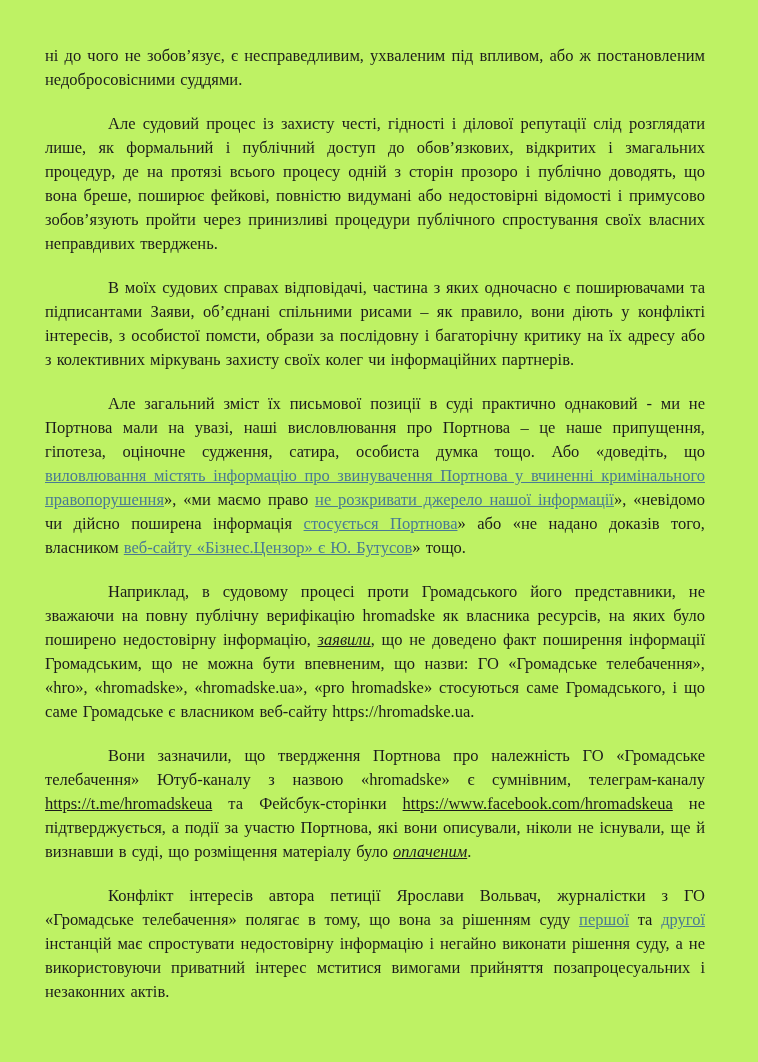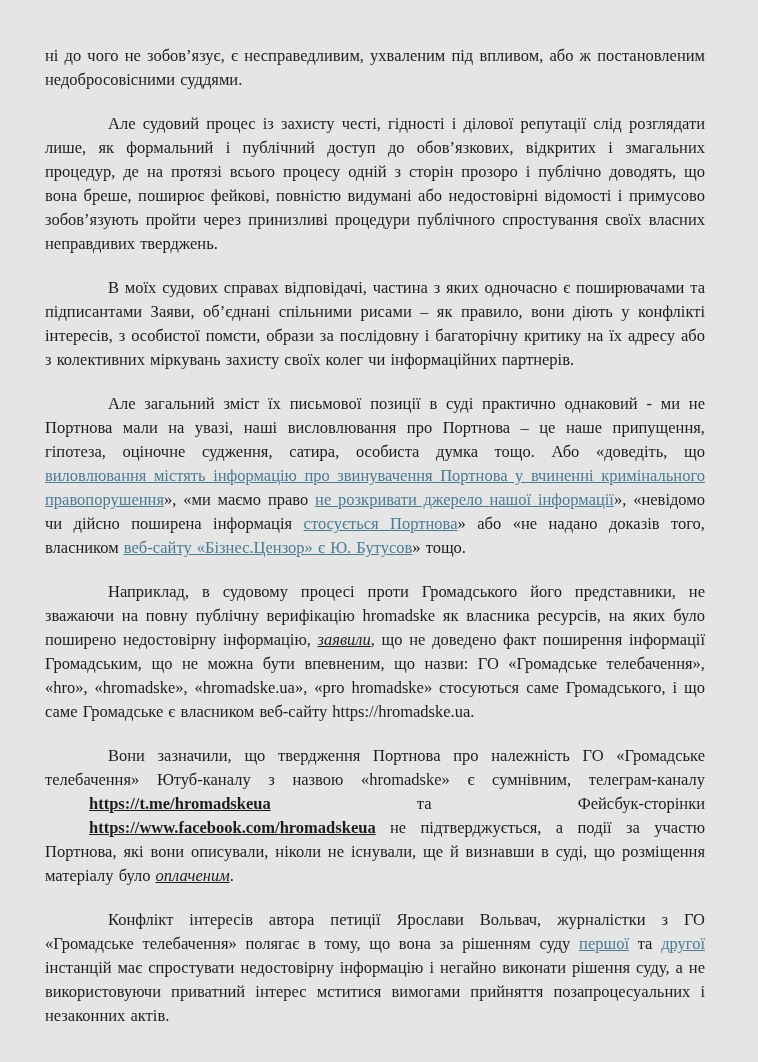--- a/index.html
+++ b/index.html
@@ -37,30 +37,29 @@
     color: var(--link-color, #4a7a94);
     text-decoration: underline;
     text-decoration-color: var(--link-color, #4a7a94);
     cursor: pointer;
   }
   .run-underline {
     text-decoration: underline;
     font-style: italic;
   }
   .run-bold-underline {
-    font-weight: bold;
+    font-weight: normal;
     text-decoration: underline;
     cursor: pointer;
-    margin-left: 44px;
   }
 </style>
 </head>
 <body>
 
-<div class="doc-page" style="background: #e5e5e5; color: rgb(28, 28, 28);">
+<div class="doc-page" style="background: #bef264; color: rgb(28, 28, 28);">
   <div class="doc-body" id="doc-body">
       <p class="para no-indent"><span class="run-plain">ні до чого не зобов’язує, є несправедливим, ухваленим під впливом, або ж постановленим недобросовісними суддями.</span></p>
       <p class="para"><span class="run-plain">Але судовий процес із захисту честі, гідності і ділової репутації слід розглядати лише, як формальний і публічний доступ до обов’язкових, відкритих і змагальних процедур, де на протязі всього процесу одній з сторін прозоро і публічно доводять, що вона бреше, поширює фейкові, повністю видумані або недостовірні відомості і примусово зобов’язують пройти через принизливі процедури публічного спростування своїх власних неправдивих тверджень.</span></p>
       <p class="para"><span class="run-plain">В моїх судових справах відповідачі, частина з яких одночасно є поширювачами та підписантами Заяви, об’єднані спільними рисами – як правило, вони діють у конфлікті інтересів, з особистої помсти, образи за послідовну і багаторічну критику на їх адресу або з колективних міркувань захисту своїх колег чи інформаційних партнерів.</span></p>
       <p class="para"><span class="run-plain">Але загальний зміст їх письмової позиції в суді практично однаковий - ми не Портнова мали на увазі, наші висловлювання про Портнова – це наше припущення, гіпотеза, оціночне судження, сатира, особиста думка тощо. Або «доведіть, що </span><span class="run-link">виловлювання містять інформацію про звинувачення Портнова у вчиненні кримінального правопорушення</span><span class="run-plain">», «ми маємо право </span><span class="run-link">не розкривати джерело нашої інформації</span><span class="run-plain">», «невідомо чи дійсно поширена інформація </span><span class="run-link">стосується Портнова</span><span class="run-plain">» або «не надано доказів того, власником </span><span class="run-link">веб-сайту «Бізнес.Цензор» є Ю. Бутусов</span><span class="run-plain">» тощо.</span></p>
       <p class="para"><span class="run-plain">Наприклад, в судовому процесі проти Громадського його представники, не зважаючи на повну публічну верифікацію hromadske як власника ресурсів, на яких було поширено недостовірну інформацію, </span><span class="run-underline">заявили</span><span class="run-plain">, що не доведено факт поширення інформації Громадським, що не можна бути впевненим, що назви: ГО «Громадське телебачення», «hro», «hromadske», «hromadske.ua», «pro hromadske» стосуються саме Громадського, і що саме Громадське є власником веб-сайту https://hromadske.ua.</span></p>
       <p class="para"><span class="run-plain">Вони зазначили, що твердження Портнова про належність ГО «Громадське телебачення» Ютуб-каналу з назвою «hromadske» є сумнівним, телеграм-каналу </span><span class="run-bold-underline">https://t.me/hromadskeua</span><span class="run-plain"> та Фейсбук-сторінки </span><span class="run-bold-underline">https://www.facebook.com/hromadskeua</span><span class="run-plain"> не підтверджується, а події за участю Портнова, які вони описували, ніколи не існували, ще й визнавши в суді, що розміщення матеріалу було </span><span class="run-underline">оплаченим</span><span class="run-plain">.</span></p>
       <p class="para"><span class="run-plain">Конфлікт інтересів автора петиції Ярослави Вольвач, журналістки з ГО «Громадське телебачення» полягає в тому, що вона за рішенням суду </span><span class="run-link">першої</span><span class="run-plain"> та </span><span class="run-link">другої</span><span class="run-plain"> інстанцій має спростувати недостовірну інформацію і негайно виконати рішення суду, а не використовуючи приватний інтерес мститися вимогами прийняття позапроцесуальних і незаконних актів.</span></p>
     </div>
 </div>

